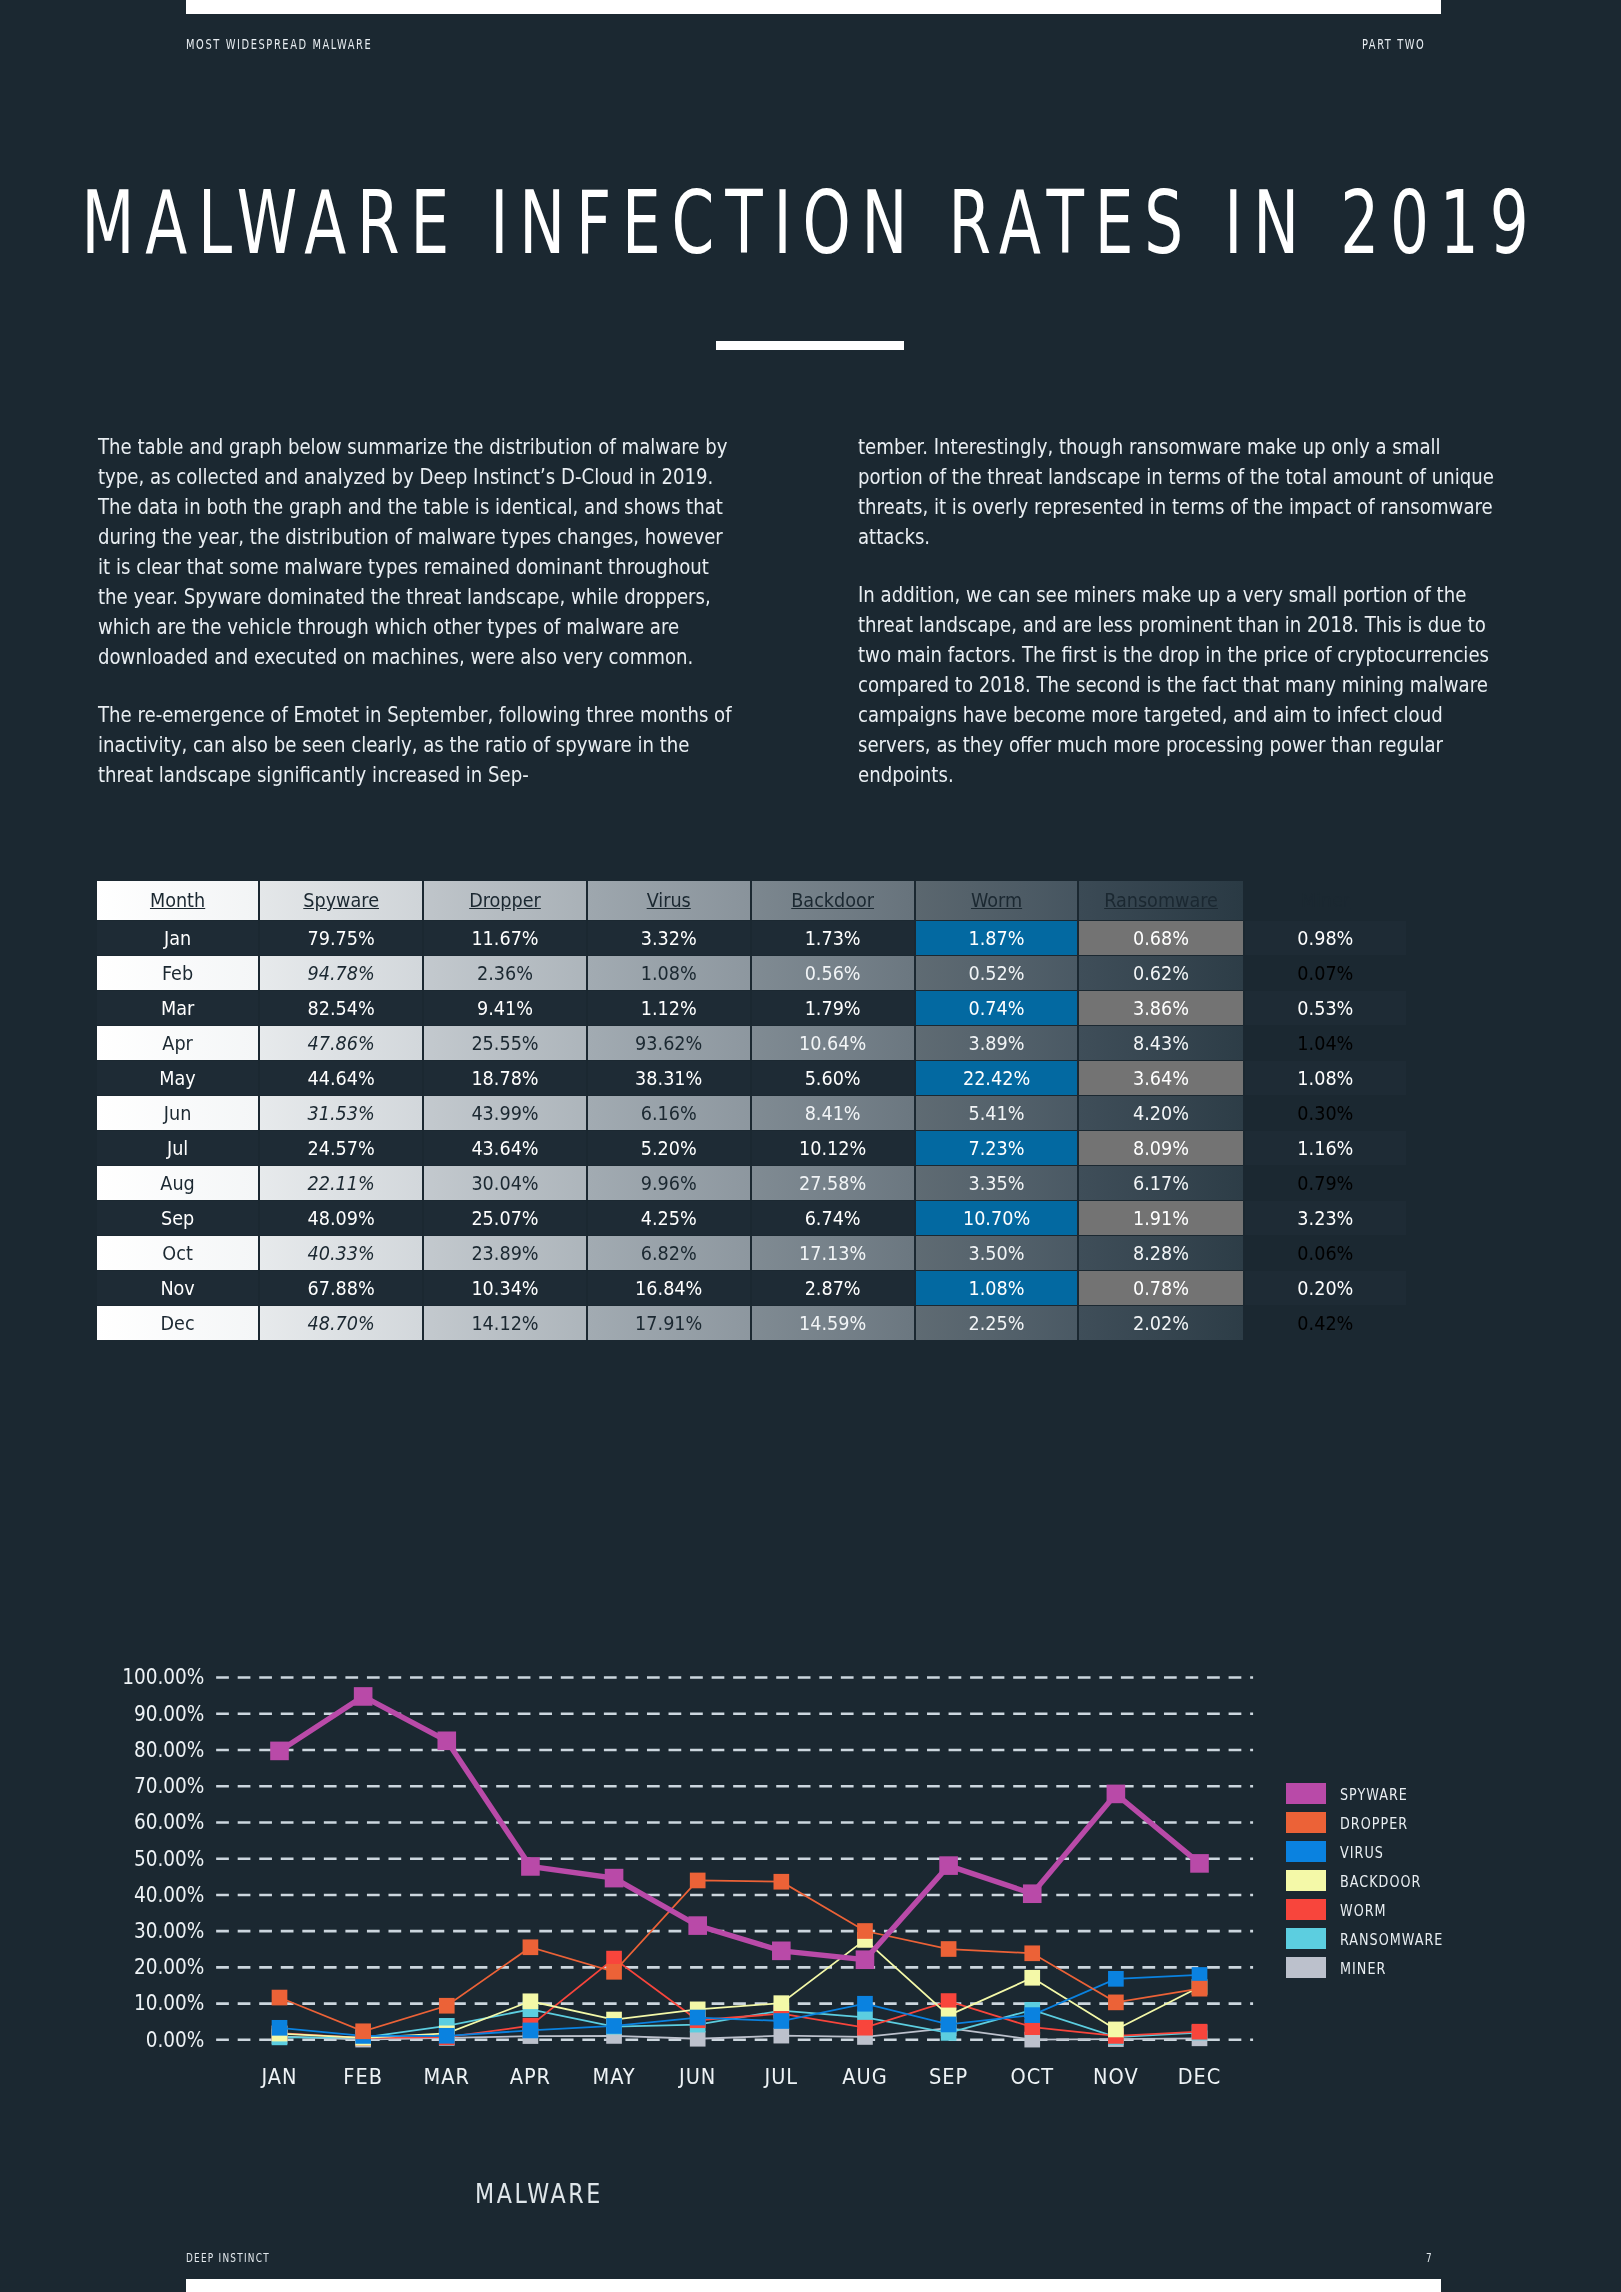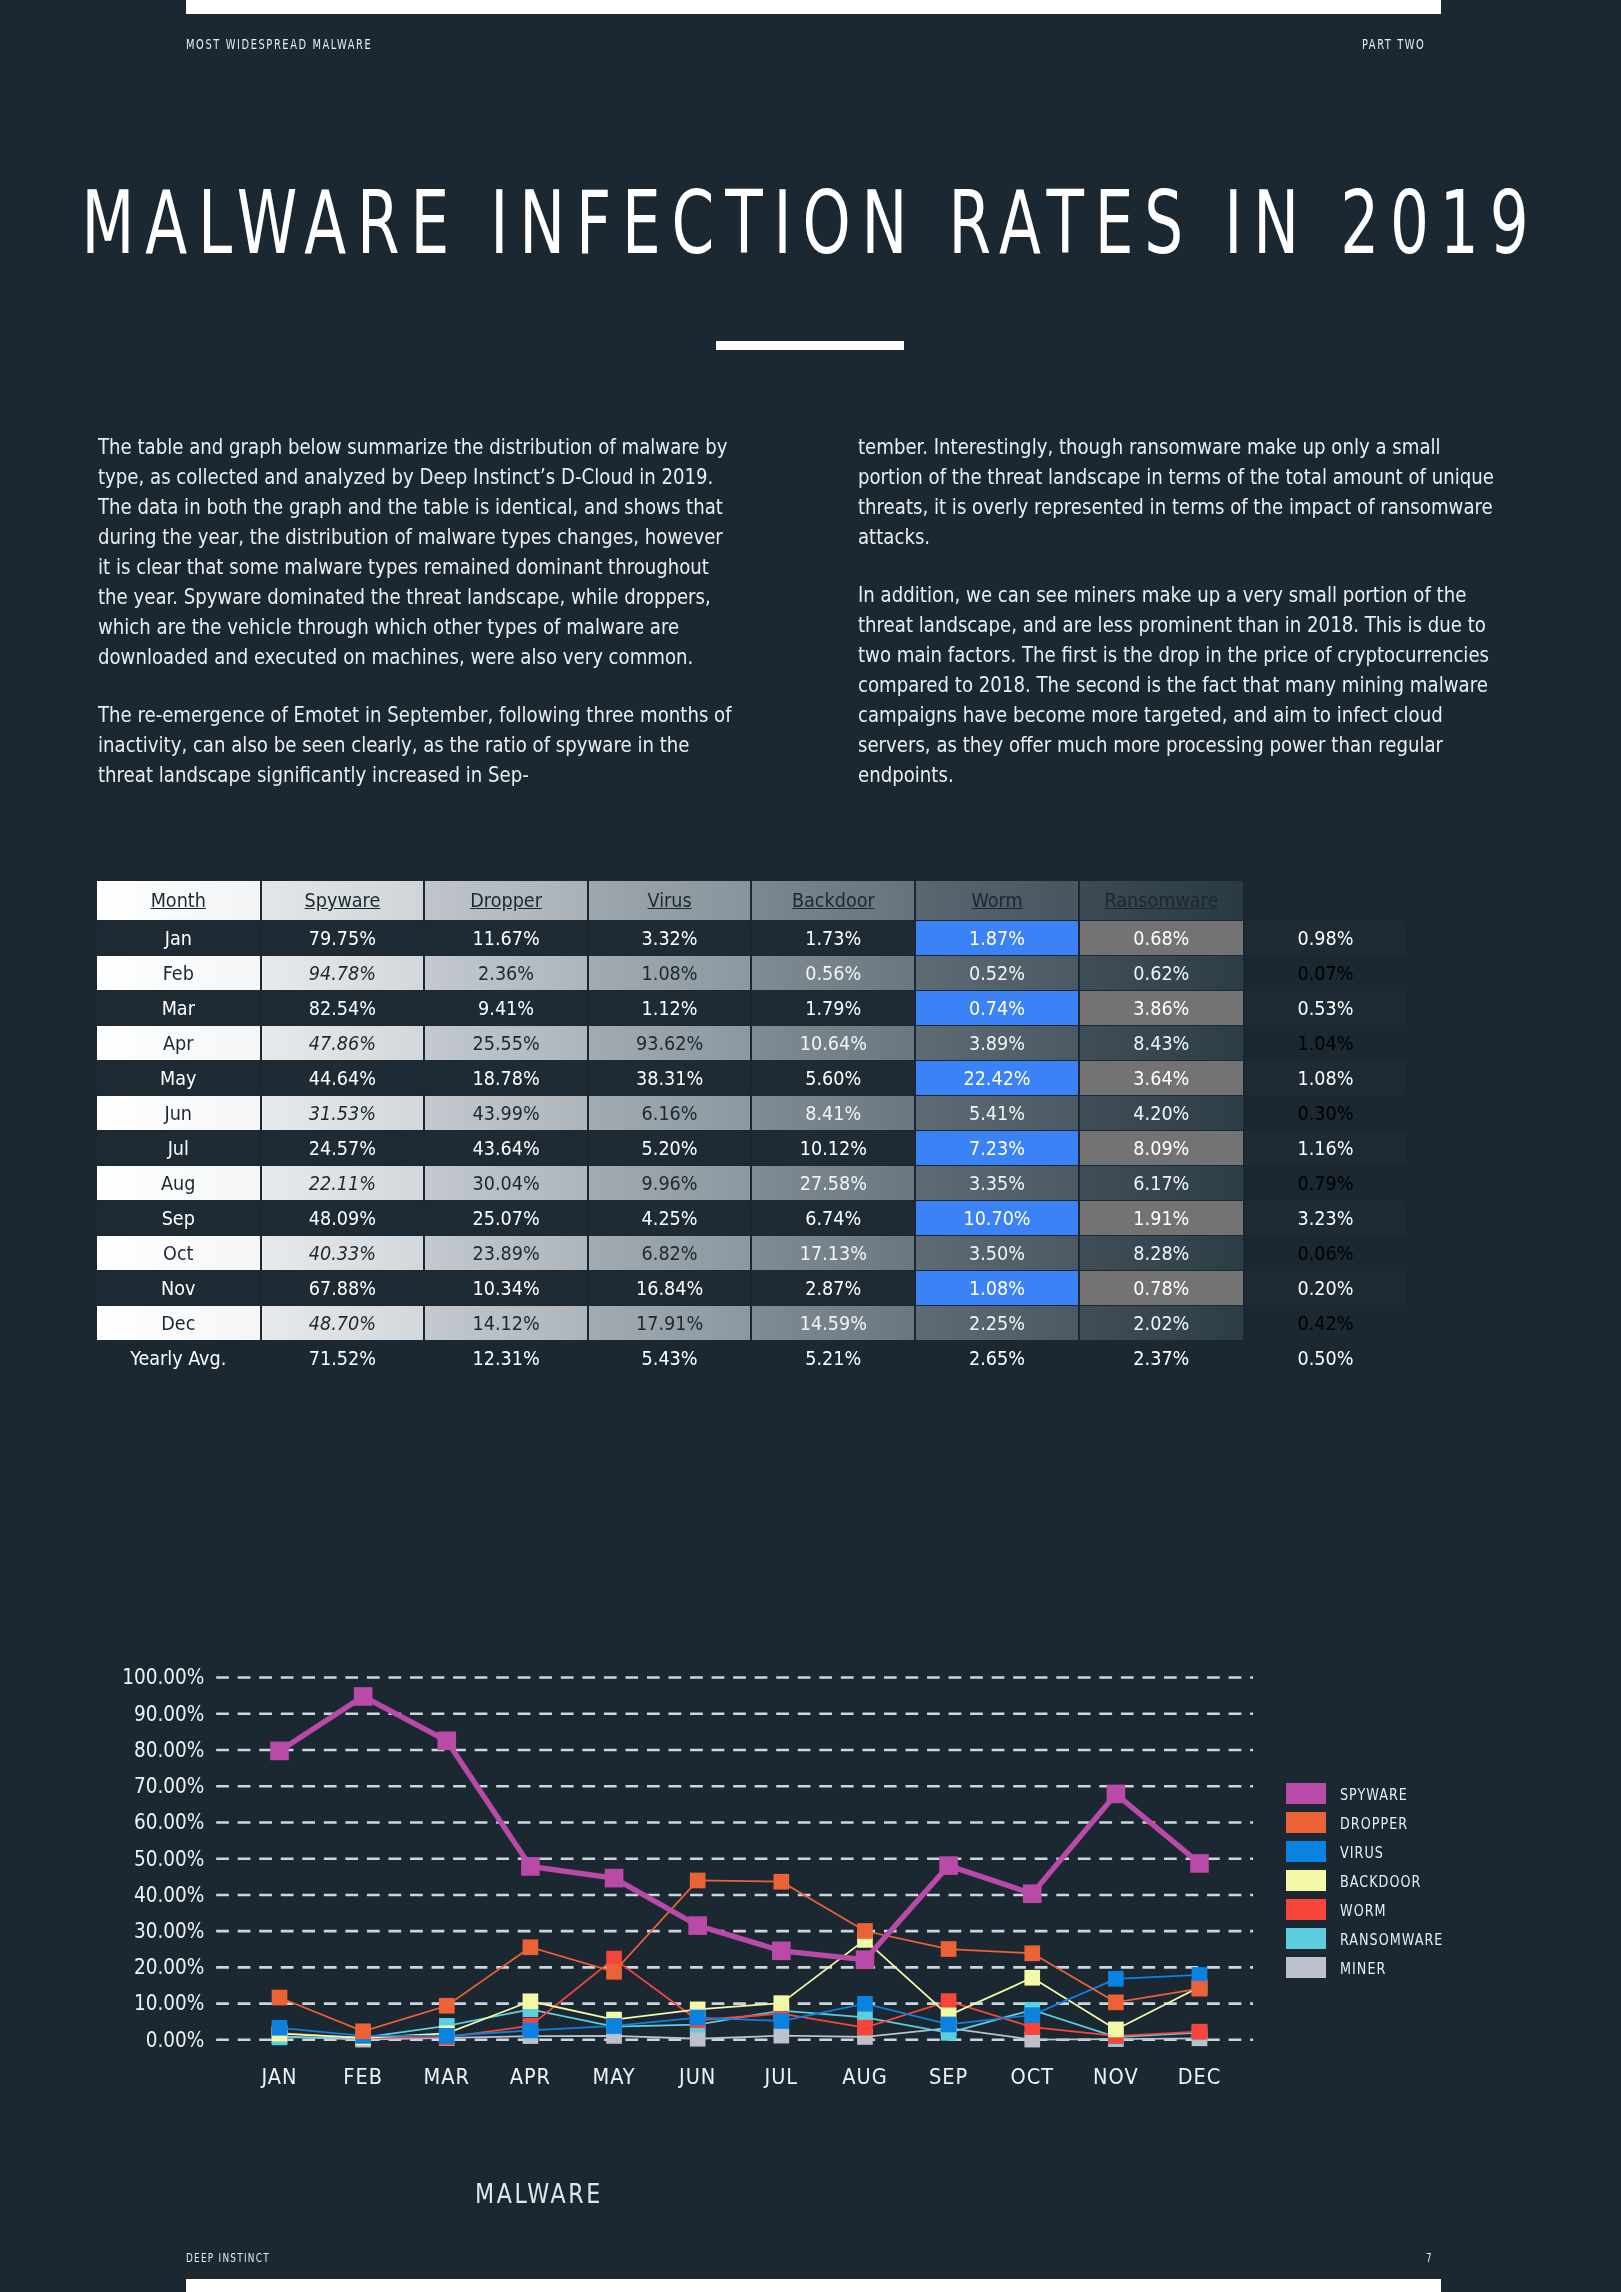--- a/index.html
+++ b/index.html
@@ -127,21 +127,21 @@
   tr.light td.c0 { background: linear-gradient(to right,#ffffff,#f4f6f7); color:#1b2831; }
   tr.light td.c1 { background: linear-gradient(to right,#e7eaec,#d2d7db); color:#1b2831;font-style:italic; }
   tr.light td.c2 { background: linear-gradient(to right,#c3c9ce,#adb5bb); color:#1b2831; }
   tr.light td.c3 { background: linear-gradient(to right,#a2abb2,#8d979f); color:#1b2831; }
   tr.light td.c4 { background: linear-gradient(to right,#808b93,#6b7780); color:#f1f4f6; }
   tr.light td.c5 { background: linear-gradient(to right,#5f6b73,#4a5964); color:#f1f4f6;margin-top:7px; }
   tr.light td.c6 { background: linear-gradient(to right,#3f4e59,#2d3d47); color:#f1f4f6; }
 
   
   tr.dark td { background: #1e2b35; color: #ffffff; }
-  tr.dark td.c5 { background: #3b82f6; }
+  tr.dark td.c5 { background: #0369a1; }
   tr.dark td.c6 { background: #737373; margin-top: 18px; }
 
   tr.avg td { background: #1b2831; color: #ffffff; }
   tr.avg td.c0,
   tr.avg td.c1,
   tr.avg td.c2,
   tr.avg td.c3,
   tr.avg td.c4,
   tr.avg td.c5,
   tr.avg td.c6 { background: #1b2831; }
@@ -363,30 +363,20 @@
         </tr>
         <tr class="light">
           <td class="c0 monthcell">Dec</td>
           <td class="c1">48.70%</td>
           <td class="c2">14.12%</td>
           <td class="c3">17.91%</td>
           <td class="c4">14.59%</td>
           <td class="c5">2.25%</td>
           <td class="c6">2.02%</td>
           <td class="c7">0.42%</td>
-        </tr>
-        <tr class="avg">
-          <td class="c0 monthcell">Yearly Avg.</td>
-          <td class="c1">71.52%</td>
-          <td class="c2">12.31%</td>
-          <td class="c3">5.43%</td>
-          <td class="c4">5.21%</td>
-          <td class="c5">2.65%</td>
-          <td class="c6">2.37%</td>
-          <td class="c7">0.50%</td>
         </tr>
       </tbody>
   </table>
 
   <div class="chart-wrap">
     <svg class="chart-svg" id="chart-svg" width="1431" height="470" viewBox="0 0 1460 480">
         <line x1="123" y1="392" x2="1182" y2="392" stroke="#ccd6de" stroke-width="2.6" stroke-dasharray="13 9"></line>
         <text x="111" y="399" text-anchor="end" fill="#eef3f6" font-size="21" font-family="&quot;DejaVu Sans Condensed&quot;,&quot;Liberation Sans Narrow&quot;,&quot;Liberation Sans&quot;,sans-serif">0.00%</text>
         <line x1="123" y1="355" x2="1182" y2="355" stroke="#ccd6de" stroke-width="2.6" stroke-dasharray="13 9"></line>
         <text x="111" y="362" text-anchor="end" fill="#eef3f6" font-size="21" font-family="&quot;DejaVu Sans Condensed&quot;,&quot;Liberation Sans Narrow&quot;,&quot;Liberation Sans&quot;,sans-serif">10.00%</text>

